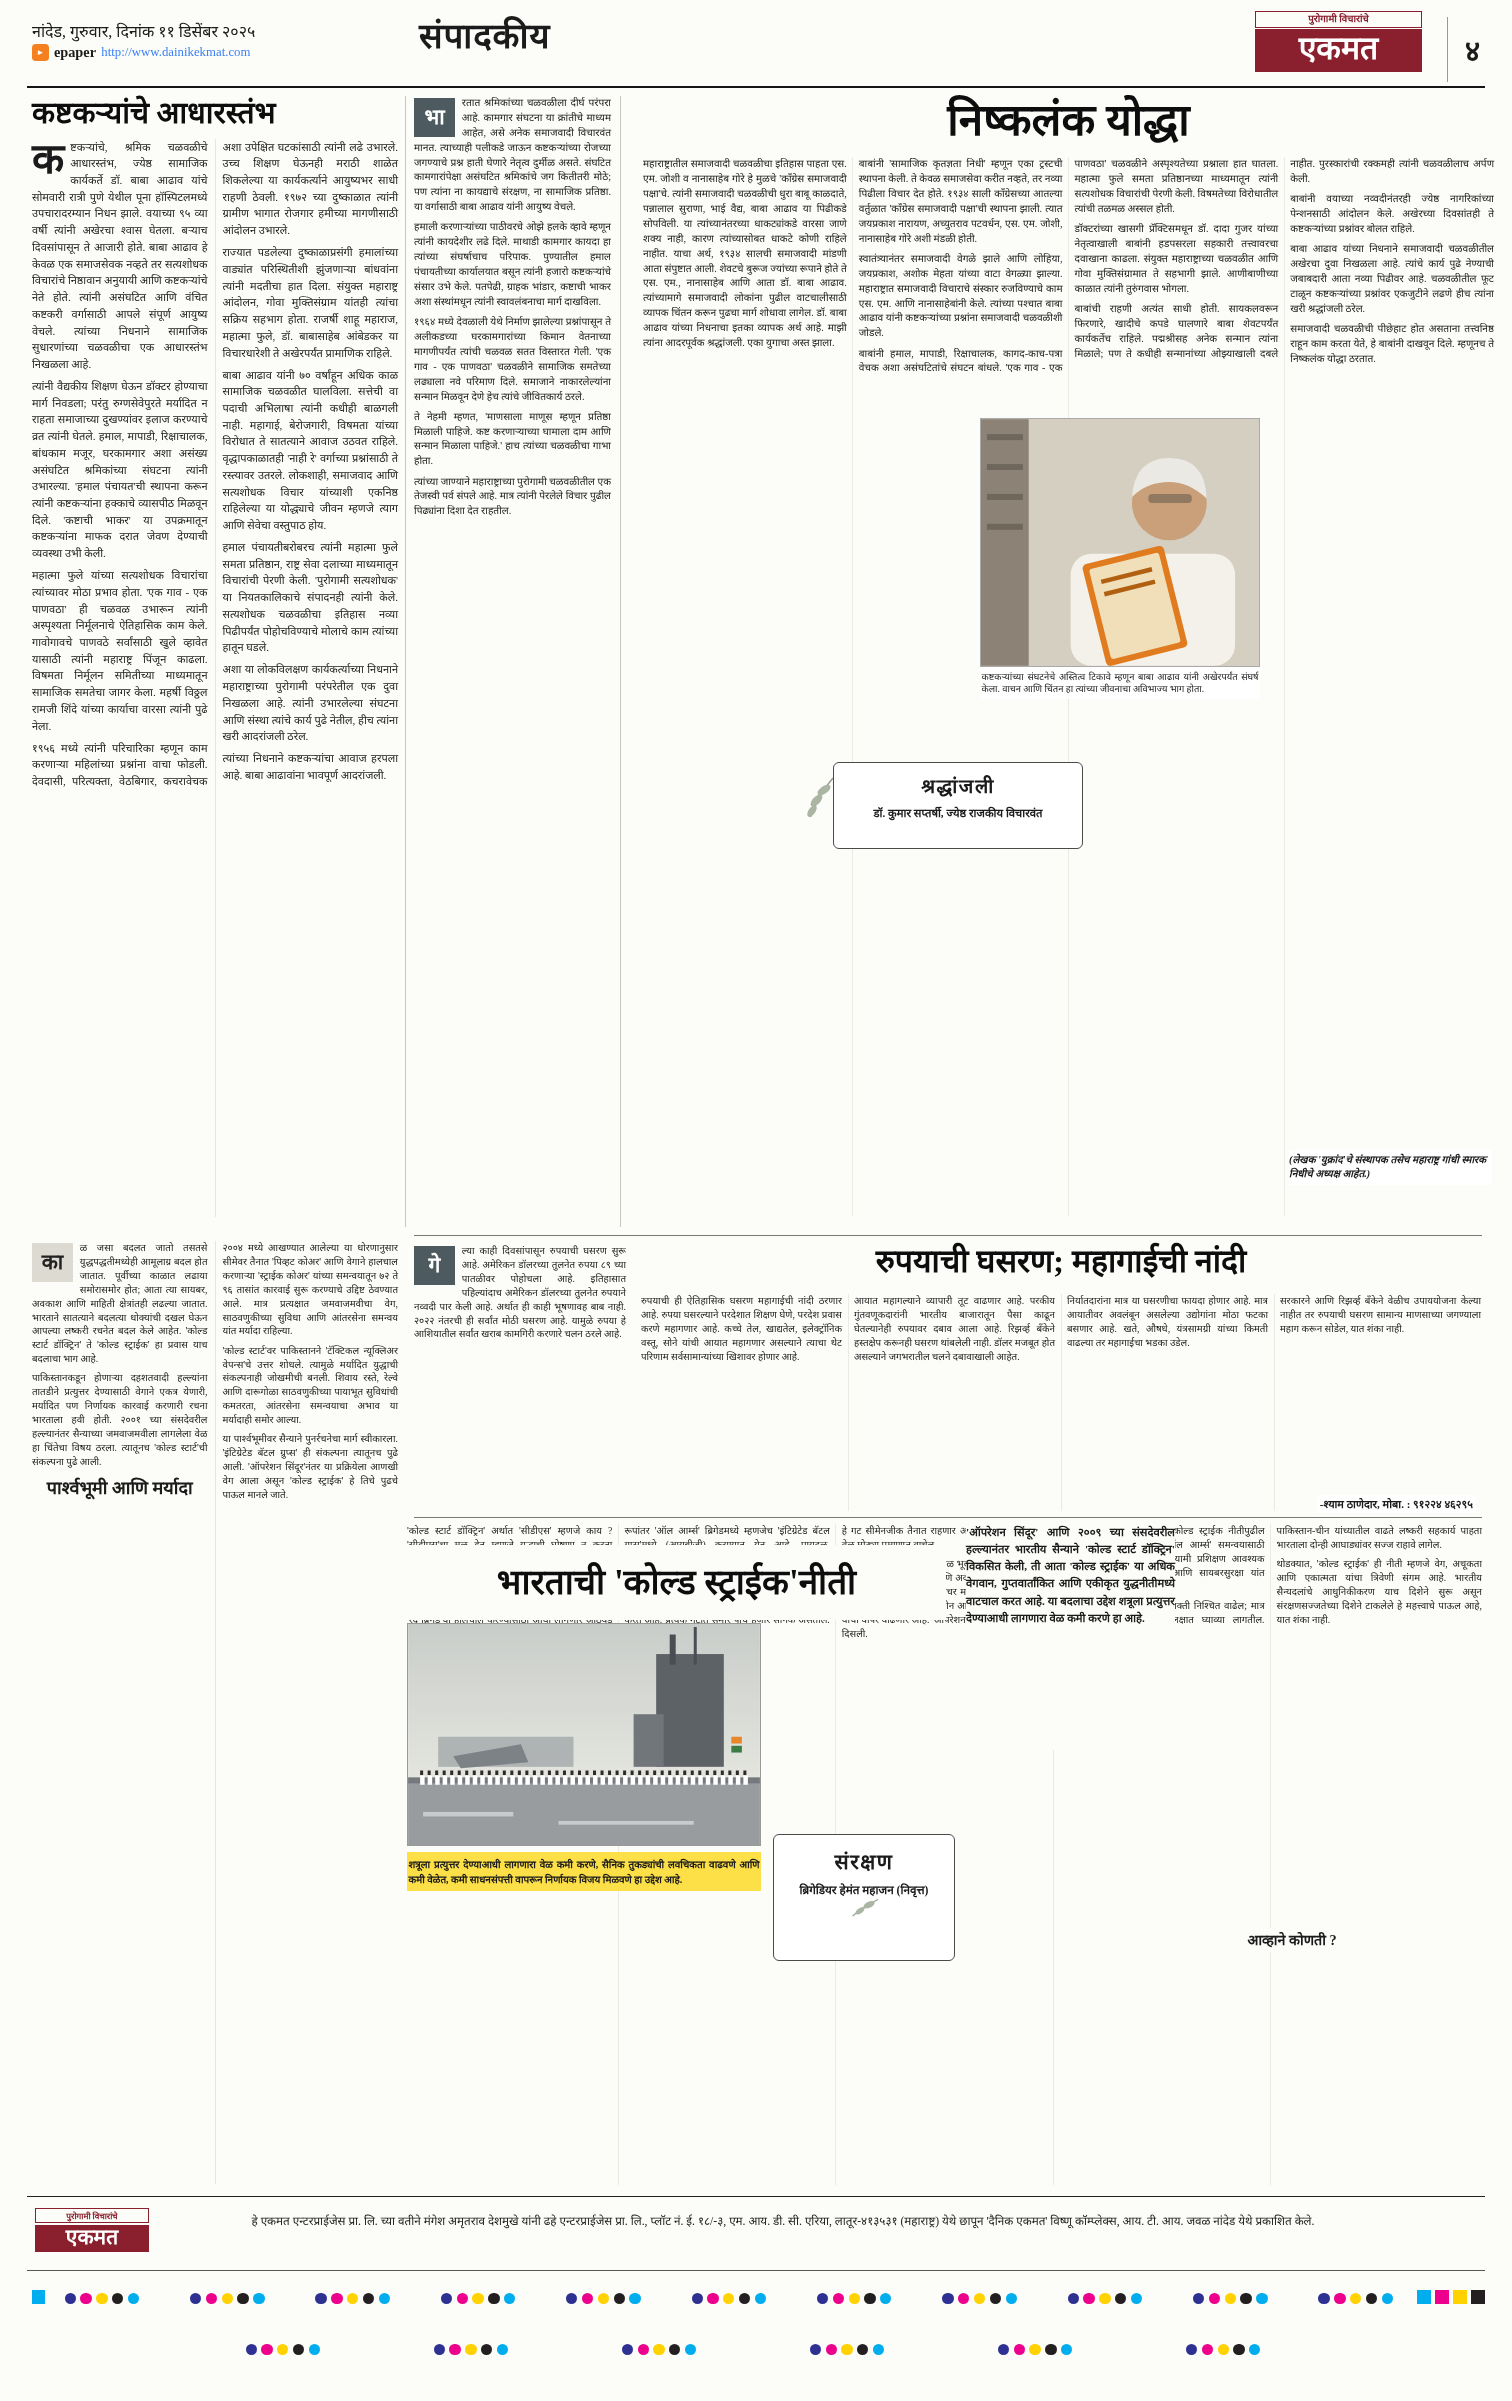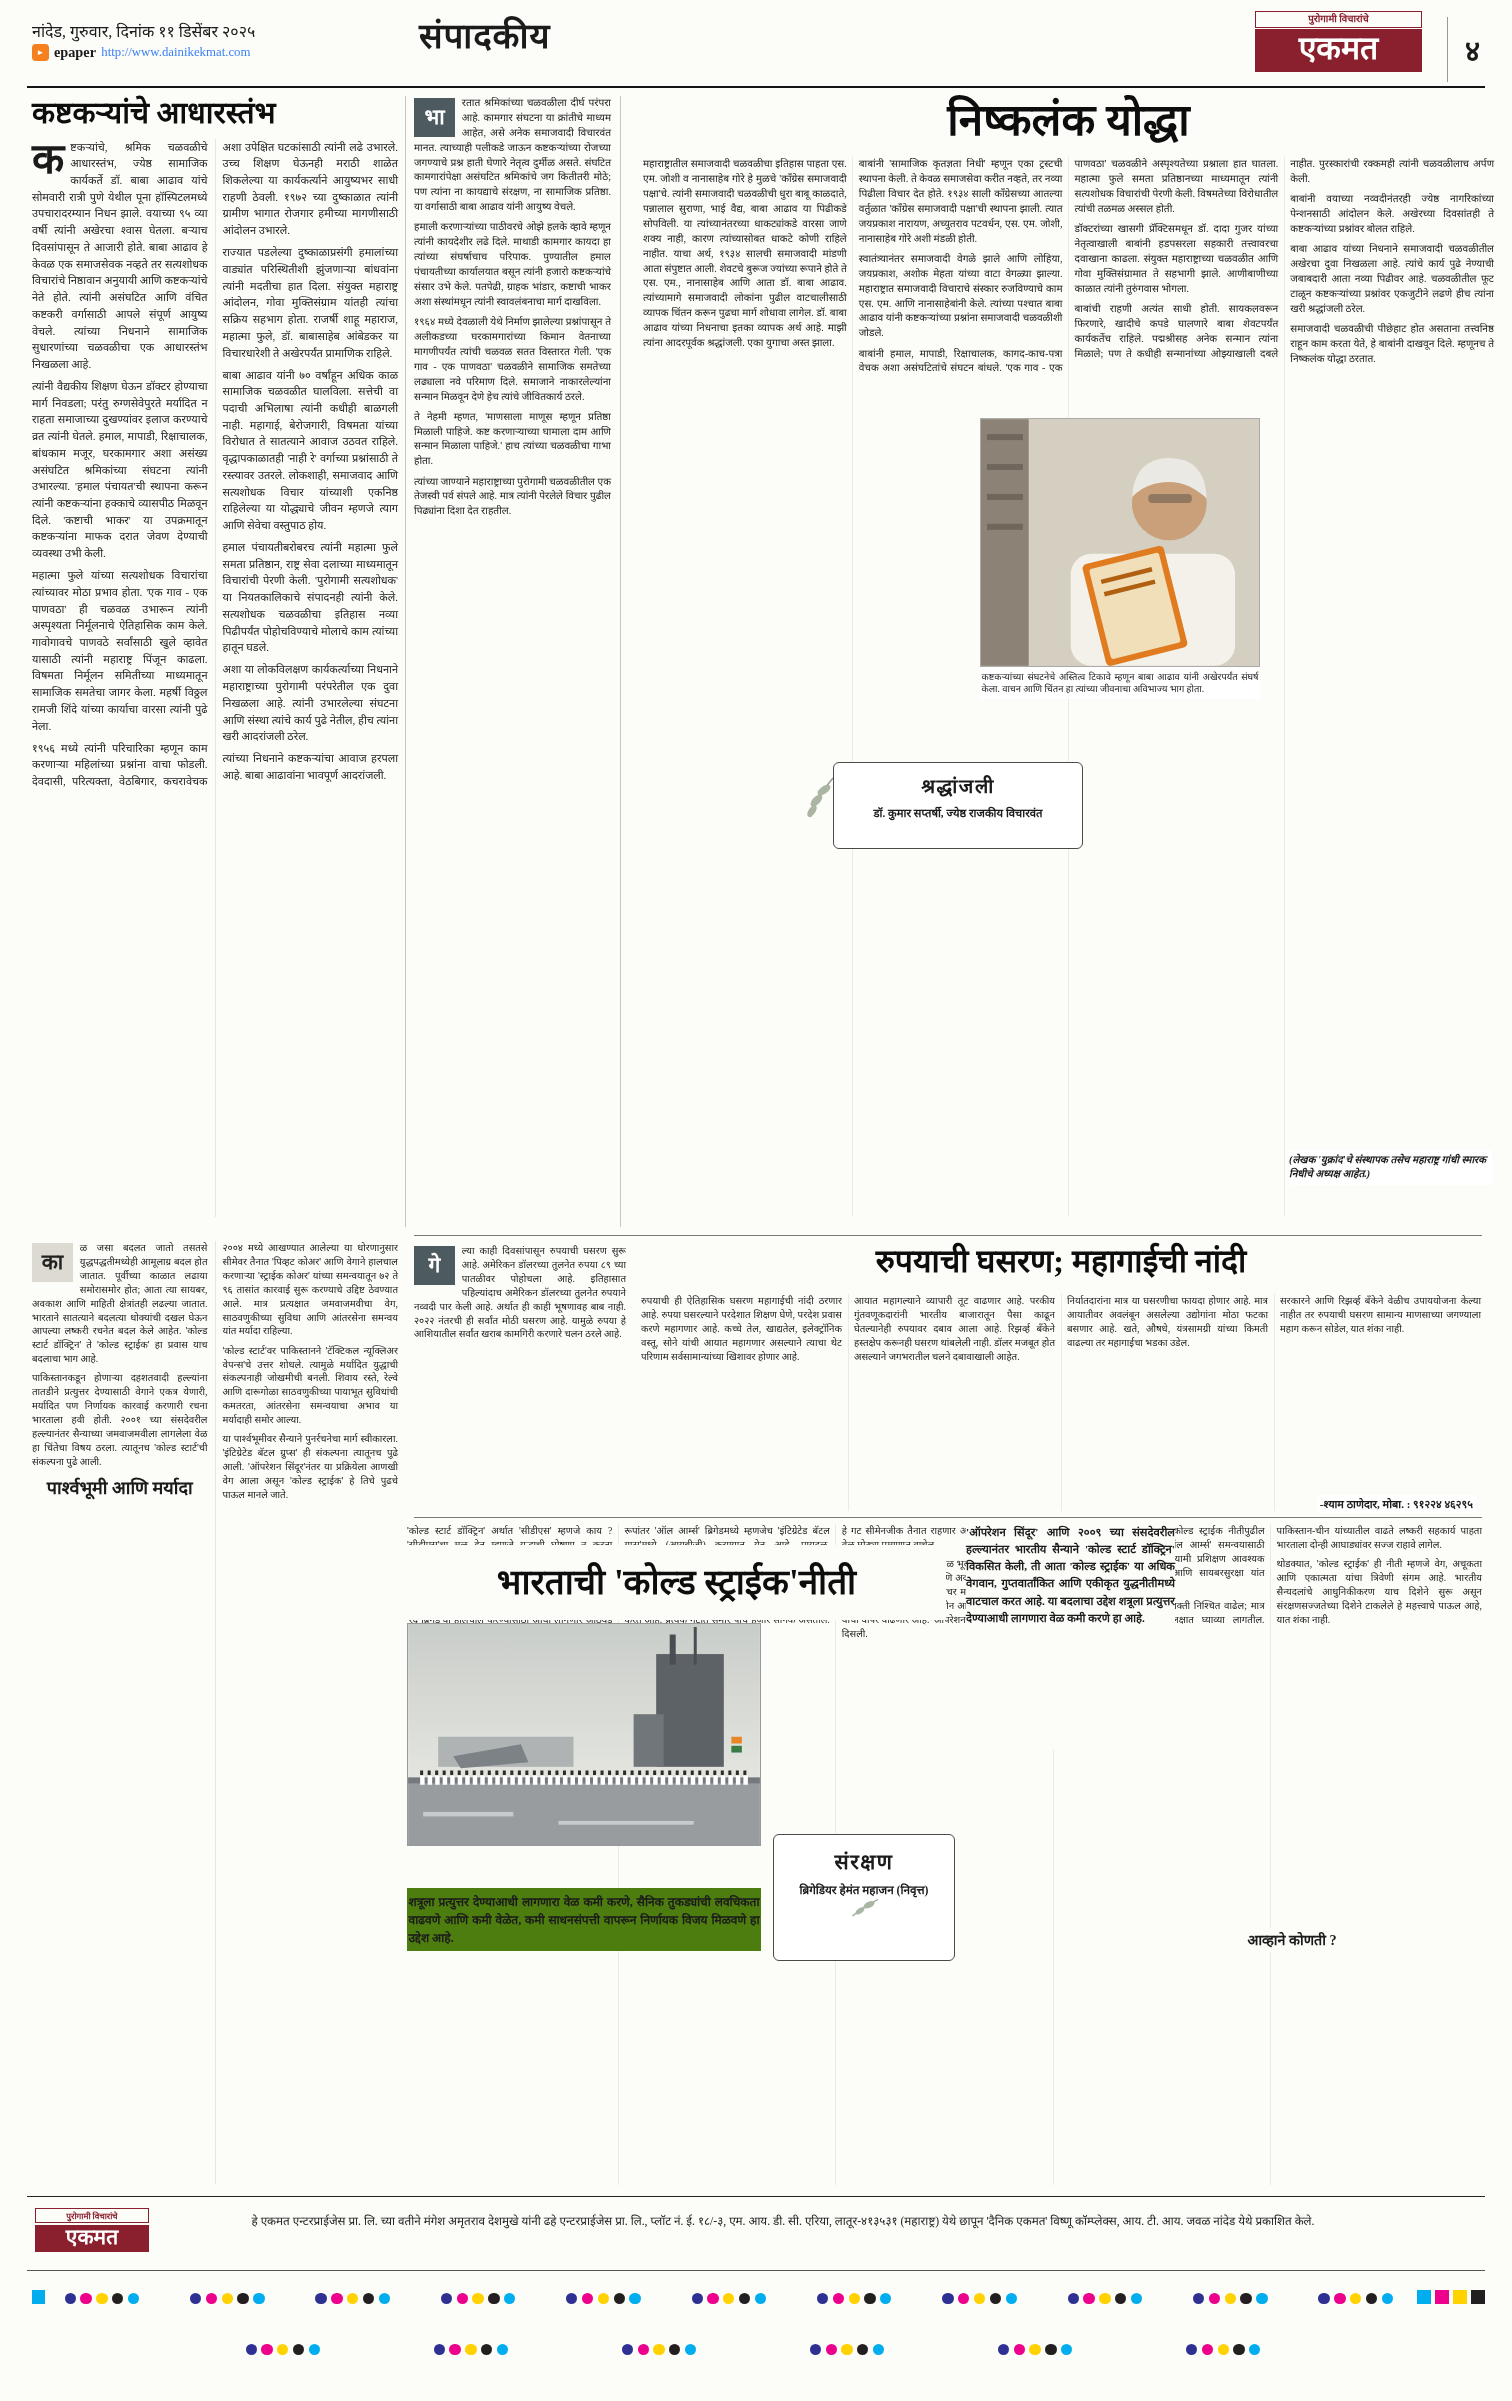--- a/index.html
+++ b/index.html
@@ -73,22 +73,22 @@
                   font-size:11px; padding:1.5px 3px; }
 
   
   .a-cold-left { left:32px; top:1241px; width:366px; height:943px; }
   .subhead { font-size:18px; font-weight:bold; text-align:center; margin:6px 0; }
   .a-cold { left:407px; top:1524px; width:1075px; height:661px; }
   .cold-head { position:absolute; left:0; top:21px; width:539px; height:75px; background:#fcfcf8;
                display:flex; align-items:center; justify-content:center; font-size:35px; font-weight:bold; }
   .cold-photo { position:absolute; left:0; top:99px; width:354px; height:223px; border:0.8px solid #999;
                 background:#fff; }
-  .cold-caption { position:absolute; left:0; top:328px; width:354px; background:#4d7c0f; font-size:12px;
-                  font-weight:bold; line-height:1.5; text-align:justify; padding:4.5px 1.5px;margin-top:36px; }
+  .cold-caption { position:absolute; left:0; top:328px; width:354px; background:#fde047; font-size:10px;
+                  font-weight:bold; line-height:1.5; text-align:justify; padding:4.5px 1.5px; }
   .def-box { position:absolute; left:366px; top:310px; width:182px; height:127px; padding-top:12px; }
   .def-title { font-size:21px; font-weight:bold; letter-spacing:1.5px; }
   .def-author { font-size:11.7px; font-weight:bold; margin-top:7.5px; line-height:1.35; padding:0 9px; }
   .cold-intro { position:absolute; left:559px; top:0; width:209px; height:226px; background:#fcfcf8;
                 font-size:11.3px; font-weight:bold; line-height:1.52; text-align:justify; }
   .cold-sub2 { position:absolute; left:791px; top:404px; width:188px; background:#fcfcf8;
                font-size:14.3px; font-weight:bold; text-align:center; padding:2.3px 0; }
 
   
   .footer-rule1 { left:27px; top:2196px; width:1458px; border-top:1.5px solid #222; }

